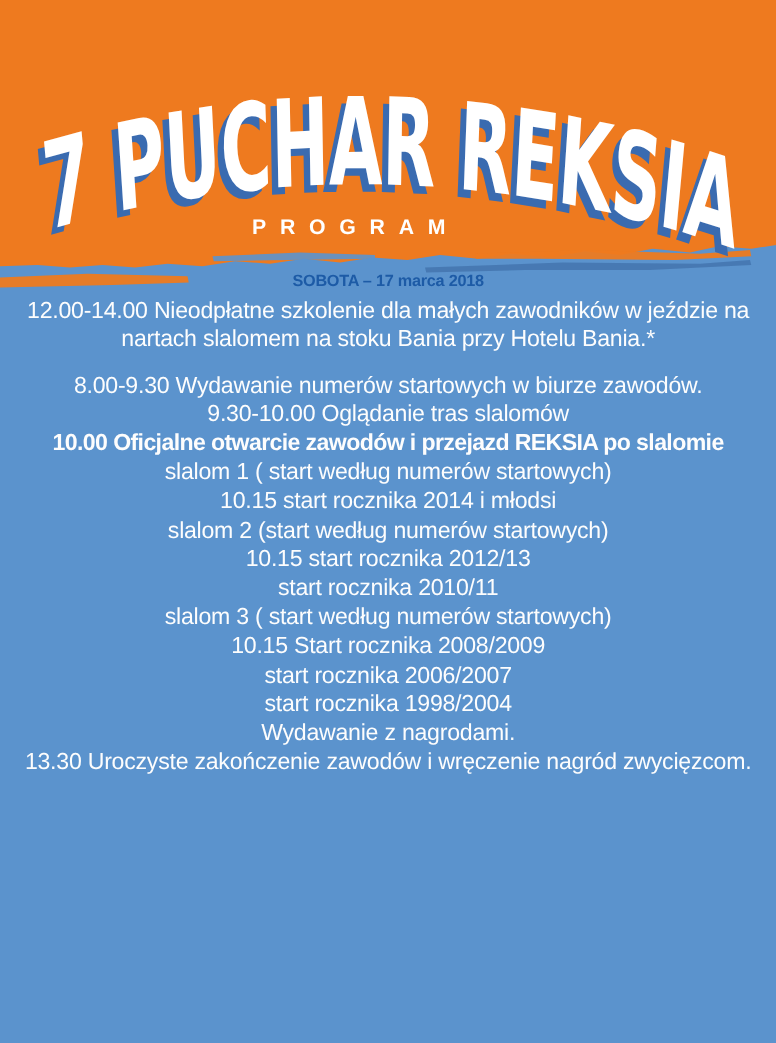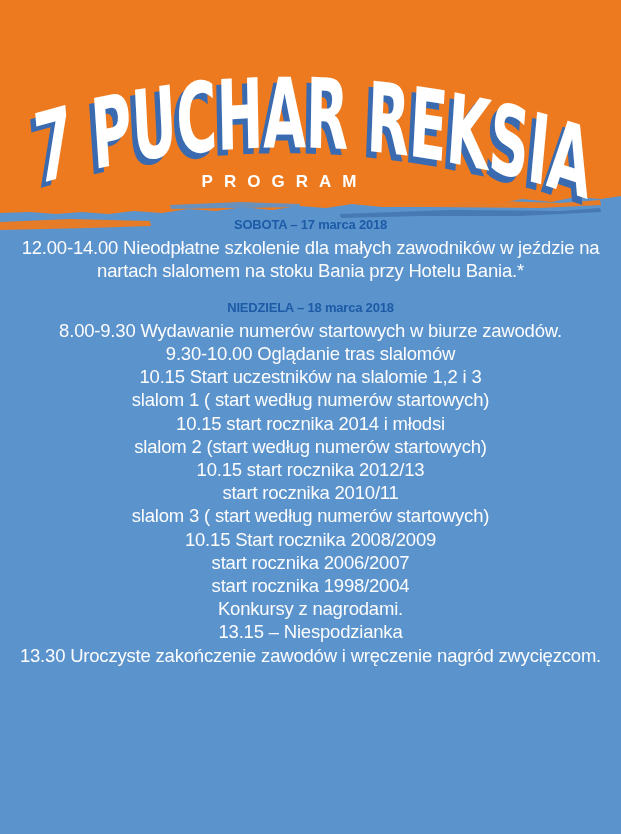--- a/index.html
+++ b/index.html
@@ -104,33 +104,31 @@
 
   <main class="schedule">
 
     <section class="section-sobota">
       <h2>SOBOTA – 17 marca 2018</h2>
       <p class="line">12.00-14.00 Nieodpłatne szkolenie dla małych zawodników w jeździe na</p>
       <p class="line">nartach slalomem na stoku Bania przy Hotelu Bania.*</p>
     </section>
 
     <section class="section-niedziela">
-      <h2>NIEDZIELA – 18 marca 2018</h2>
       <p class="line">8.00-9.30  Wydawanie numerów startowych w biurze zawodów.</p>
       <p class="line">9.30-10.00 Oglądanie tras slalomów</p>
-      <p class="line">10.15 Start uczestników na slalomie 1,2 i 3</p>
+      <p class="line bold">10.00 Oficjalne otwarcie zawodów i przejazd REKSIA po slalomie</p>
       <p class="line">slalom 1 ( start według numerów startowych)</p>
       <p class="line">10.15 start rocznika 2014 i młodsi</p>
       <p class="line">slalom 2 (start według numerów startowych)</p>
       <p class="line">10.15 start rocznika 2012/13</p>
       <p class="line">start rocznika 2010/11</p>
       <p class="line">slalom 3 ( start według numerów startowych)</p>
       <p class="line">10.15 Start rocznika 2008/2009</p>
       <p class="line">start rocznika 2006/2007</p>
       <p class="line">start rocznika 1998/2004</p>
-      <p class="line">Konkursy z nagrodami.</p>
-      <p class="line">13.15 – Niespodzianka</p>
+      <p class="line">Wydawanie z nagrodami.</p>
       <p class="line">13.30 Uroczyste zakończenie zawodów i wręczenie nagród zwycięzcom.</p>
     </section>
 
 
   </main>
 </div>
 
 </body></html>

